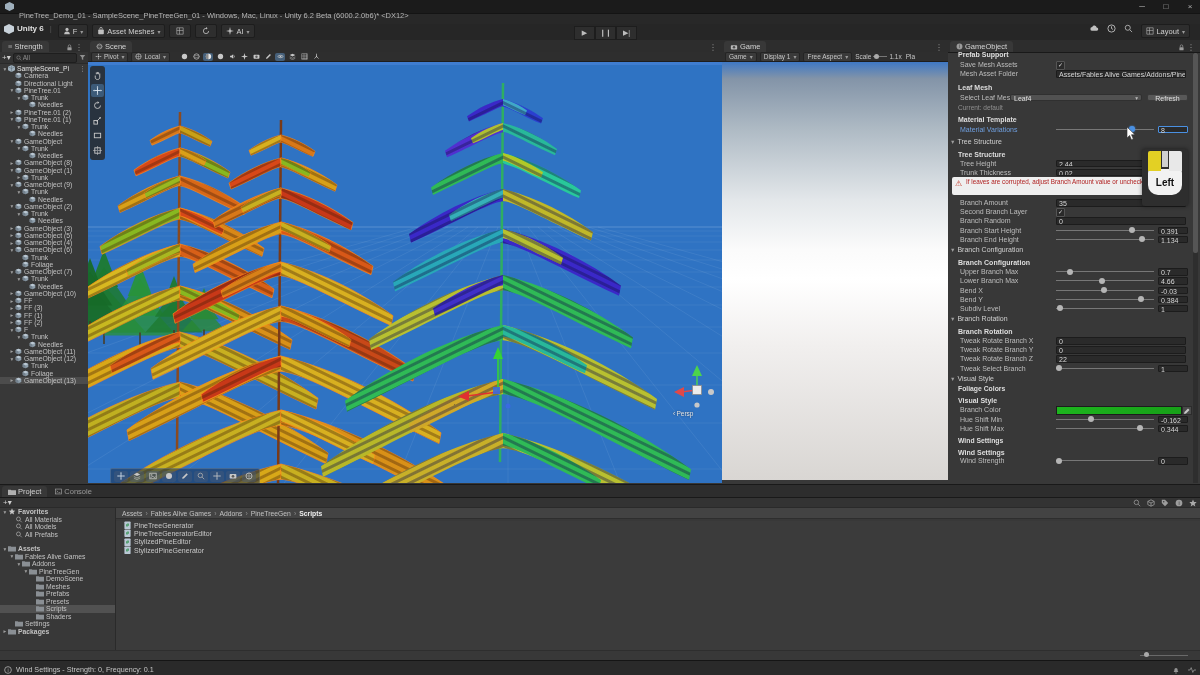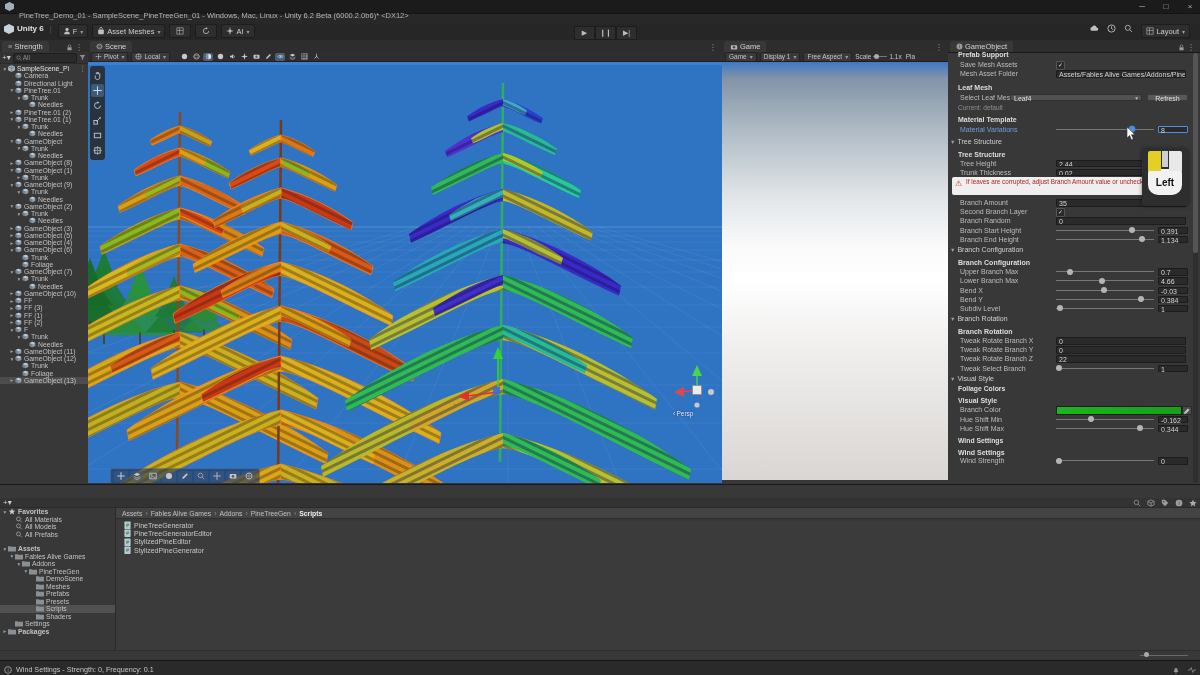--- a/index.html
+++ b/index.html
@@ -1511,20 +1511,39 @@
           </span>
           <span class="ival">0</span>
         </div>
       </div>
     <div id="ins-scroll" class="abs">
         <div id="ins-thumb" class="abs"></div>
       </div>
   </div>
 
   <div id="project" class="abs">
+    <div class="tabbar">
+      <span class="tab">
+          <span class="icon" style="width:8px;height:6px;margin-right:2px;">
+            <svg viewBox="0 0 12 9">
+              <path d="M0 1h4l1 1h7v7H0Z" fill="#b0b0b0"></path>
+            </svg>
+          </span>
+          <span>Project</span>
+        </span>
+      <span class="tab inactive">
+          <span class="icon" style="width:7px;height:7px;margin-right:2px;">
+            <svg viewBox="0 0 10 10">
+              <rect x=".8" y="1.5" width="8.4" height="7" fill="none" stroke="#9a9a9a"></rect>
+              <path d="M2.4 4l1.6 1.2L2.4 6.4M5 6.6h2.6" stroke="#9a9a9a" fill="none"></path>
+            </svg>
+          </span>
+          <span>Console</span>
+        </span>
+    </div>
     <div id="proj-plusrow" class="abs">
       <span style="font-size:8px;color:#cfcfcf;">+▾</span>
       <span id="proj-icons">
           <span><span class="icon" style="width: 8px; height: 8px;">
               <svg viewBox="0 0 10 10">
                 <circle cx="4.2" cy="4.2" r="2.8" fill="none" stroke="#b0b0b0"></circle>
                 <path d="M6.4 6.4 9 9" stroke="#b0b0b0"></path>
               </svg>
             </span></span>
           <span><span class="icon" style="width: 8px; height: 8px;">

